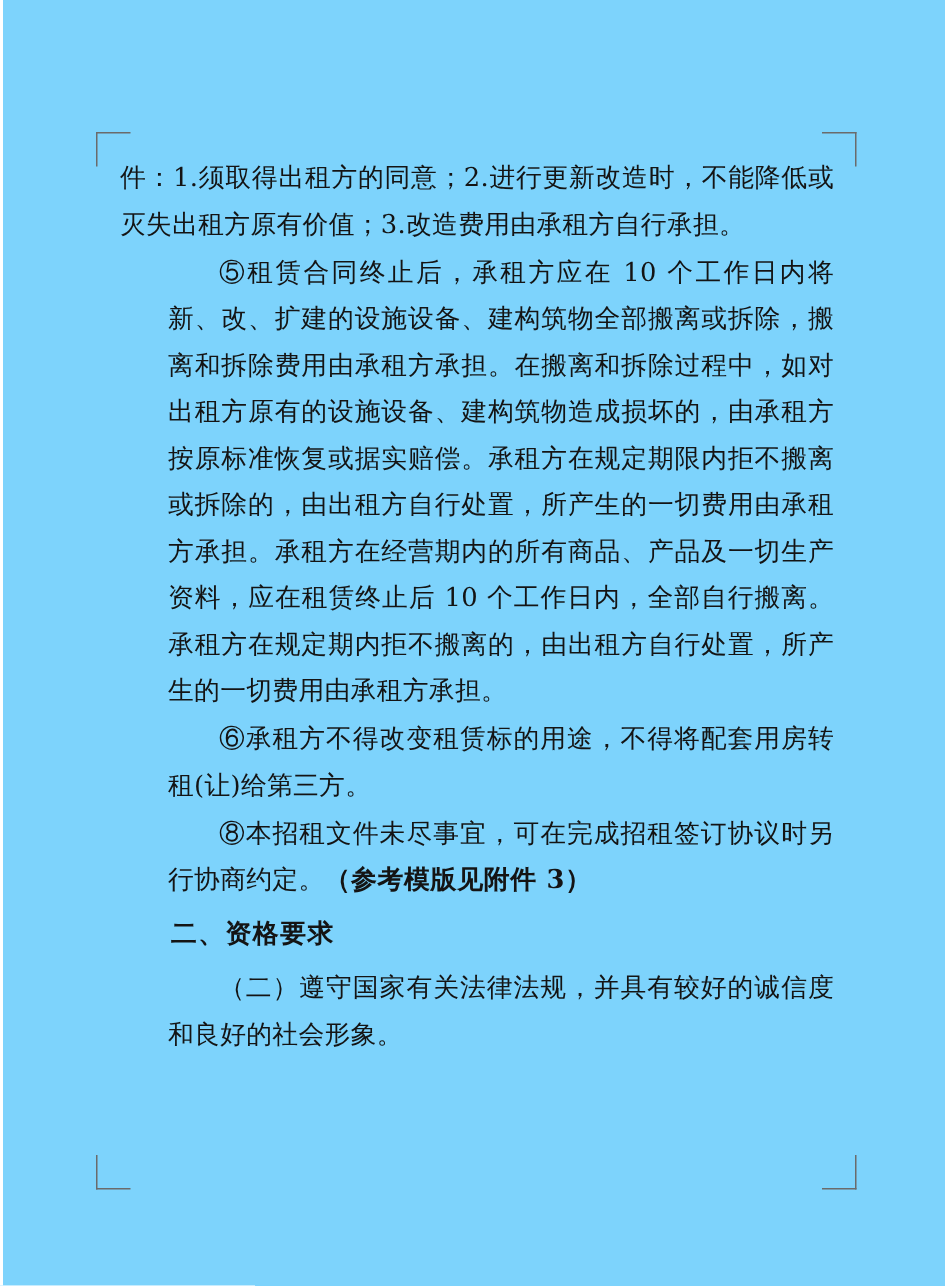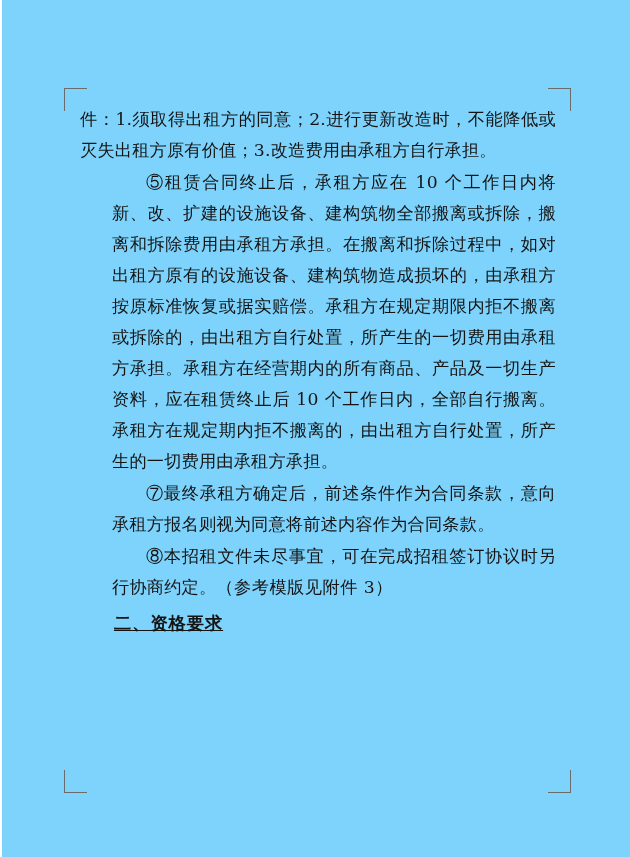--- a/index.html
+++ b/index.html
@@ -46,54 +46,54 @@
     margin: 0 0 1px 0;
     font-size: 17.2px;
     line-height: 31px;
     text-align: justify;
     text-justify: inter-ideograph;
     letter-spacing: 0.2px;
     color: #141414;
   }
   p.indent { text-indent: 34px; margin-left: 32px; }
   .bold {
-    font-weight: normal;
+    font-weight: bold;
     letter-spacing: 0.5px;
   }
   .heading {
     font-weight: bold;
     text-indent: 34px;
     letter-spacing: 1px;
-    text-decoration: underline;
   }
   .spacer-sm { height: 4px; }
 </style>
 </head>
 <body>
 
 <div class="page">
 
   <div class="crop tl"></div>
   <div class="crop tr"></div>
   <div class="crop bl"></div>
   <div class="crop br"></div>
 
   <div class="content">
 
     <p class="">件：1.须取得出租方的同意；2.进行更新改造时，不能降低或灭失出租方原有价值；3.改造费用由承租方自行承担。</p>
 
     <p class="indent">⑤租赁合同终止后，承租方应在 10 个工作日内将新、改、扩建的设施设备、建构筑物全部搬离或拆除，搬离和拆除费用由承租方承担。在搬离和拆除过程中，如对出租方原有的设施设备、建构筑物造成损坏的，由承租方按原标准恢复或据实赔偿。承租方在规定期限内拒不搬离或拆除的，由出租方自行处置，所产生的一切费用由承租方承担。承租方在经营期内的所有商品、产品及一切生产资料，应在租赁终止后 10 个工作日内，全部自行搬离。承租方在规定期内拒不搬离的，由出租方自行处置，所产生的一切费用由承租方承担。</p>
 
+    <p class="indent">⑥承租方不得改变租赁标的用途，不得将配套用房转租(让)给第三方。</p>
 
-    <p class="indent">⑦最终承租方确定后，前述条件作为合同条款，意向承租方报名则视为同意将前述内容作为合同条款。</p>
 
     <p class="indent"><span>⑧本招租文件未尽事宜，可在完成招租签订协议时另行协商约定。</span><span class="bold">（参考模版见附件 3）</span></p>
 
     <div class="spacer-sm"></div>
 
     <p class="heading">二、资格要求</p>
 
     <div class="spacer-sm"></div>
 
 
+    <p class="indent">（二）遵守国家有关法律法规，并具有较好的诚信度和良好的社会形象。</p>
 
   </div>
 </div>
 
 </body></html>

